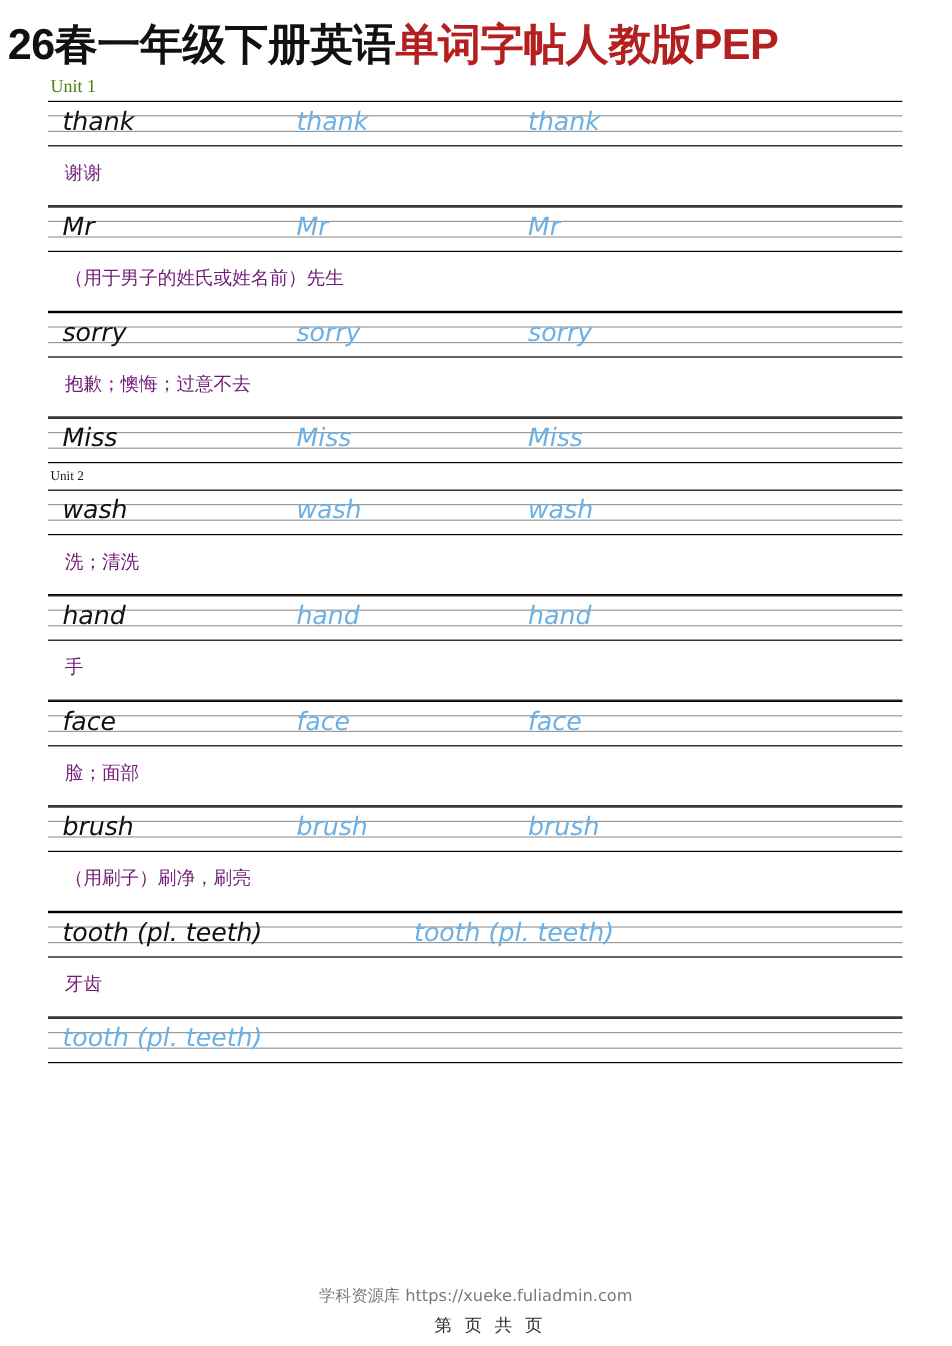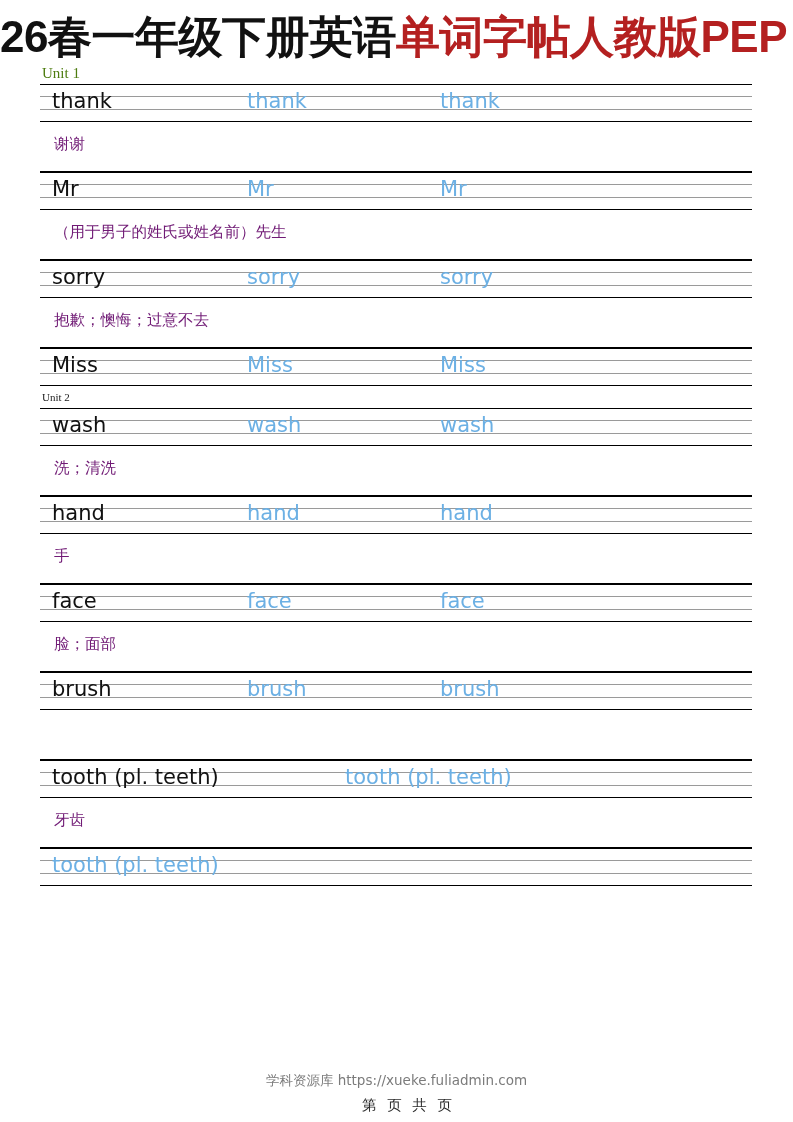--- a/index.html
+++ b/index.html
@@ -24,21 +24,21 @@
   }
 
   
   .title {
     position: absolute;
     left: 0;
     top: 16px;
     width: 655px;
     text-align: center;
     font-family: "Liberation Sans", "DejaVu Sans", sans-serif;
-    font-size: 44px;
+    font-size: 36px;
     font-weight: bold;
     line-height: 42px;
     letter-spacing: -0.5px;
     white-space: nowrap;
     color: #111111;
   }
   .title .t-red { color: #b42020; }
 
   
   .content {
@@ -86,20 +86,21 @@
     position: absolute;
     left: 0;
     top: 0;
     width: 714px;
     height: 38px;
   }
   .slot {
     position: absolute;
     top: 2px;
     font-family: "DejaVu Sans", "Liberation Sans", sans-serif;
+    font-style: italic;
     font-size: 21px;
     line-height: 30px;
     white-space: nowrap;
   }
   .slot-1 { left: 12px;  color: #111111; }
   .slot-2 { left: 207px; color: #6cb0e4; }
   .slot-3 { left: 400px; color: #6cb0e4; }
   .slot.ghost { color: #6cb0e4; }
 
   
@@ -297,20 +298,21 @@
       <div class="rule faint rule-mid1"></div>
       <div class="rule faint rule-mid2"></div>
       <div class="rule solid rule-bottom"></div>
       <div class="slots">
         <span class="slot slot-1">brush</span>
         <span class="slot slot-2">brush</span>
         <span class="slot slot-3">brush</span>
       </div>
     </div>
     <div class="meaning-row">
+      <div class="meaning-text">（用刷子）刷净，刷亮</div>
       <div class="rule-bottom-only"></div>
     </div>
 
     <div class="write-row">
       <div class="rule solid rule-top"></div>
       <div class="rule faint rule-mid1"></div>
       <div class="rule faint rule-mid2"></div>
       <div class="rule solid rule-bottom"></div>
       <div class="slots">
         <span class="slot slot-1">tooth (pl. teeth)</span>

